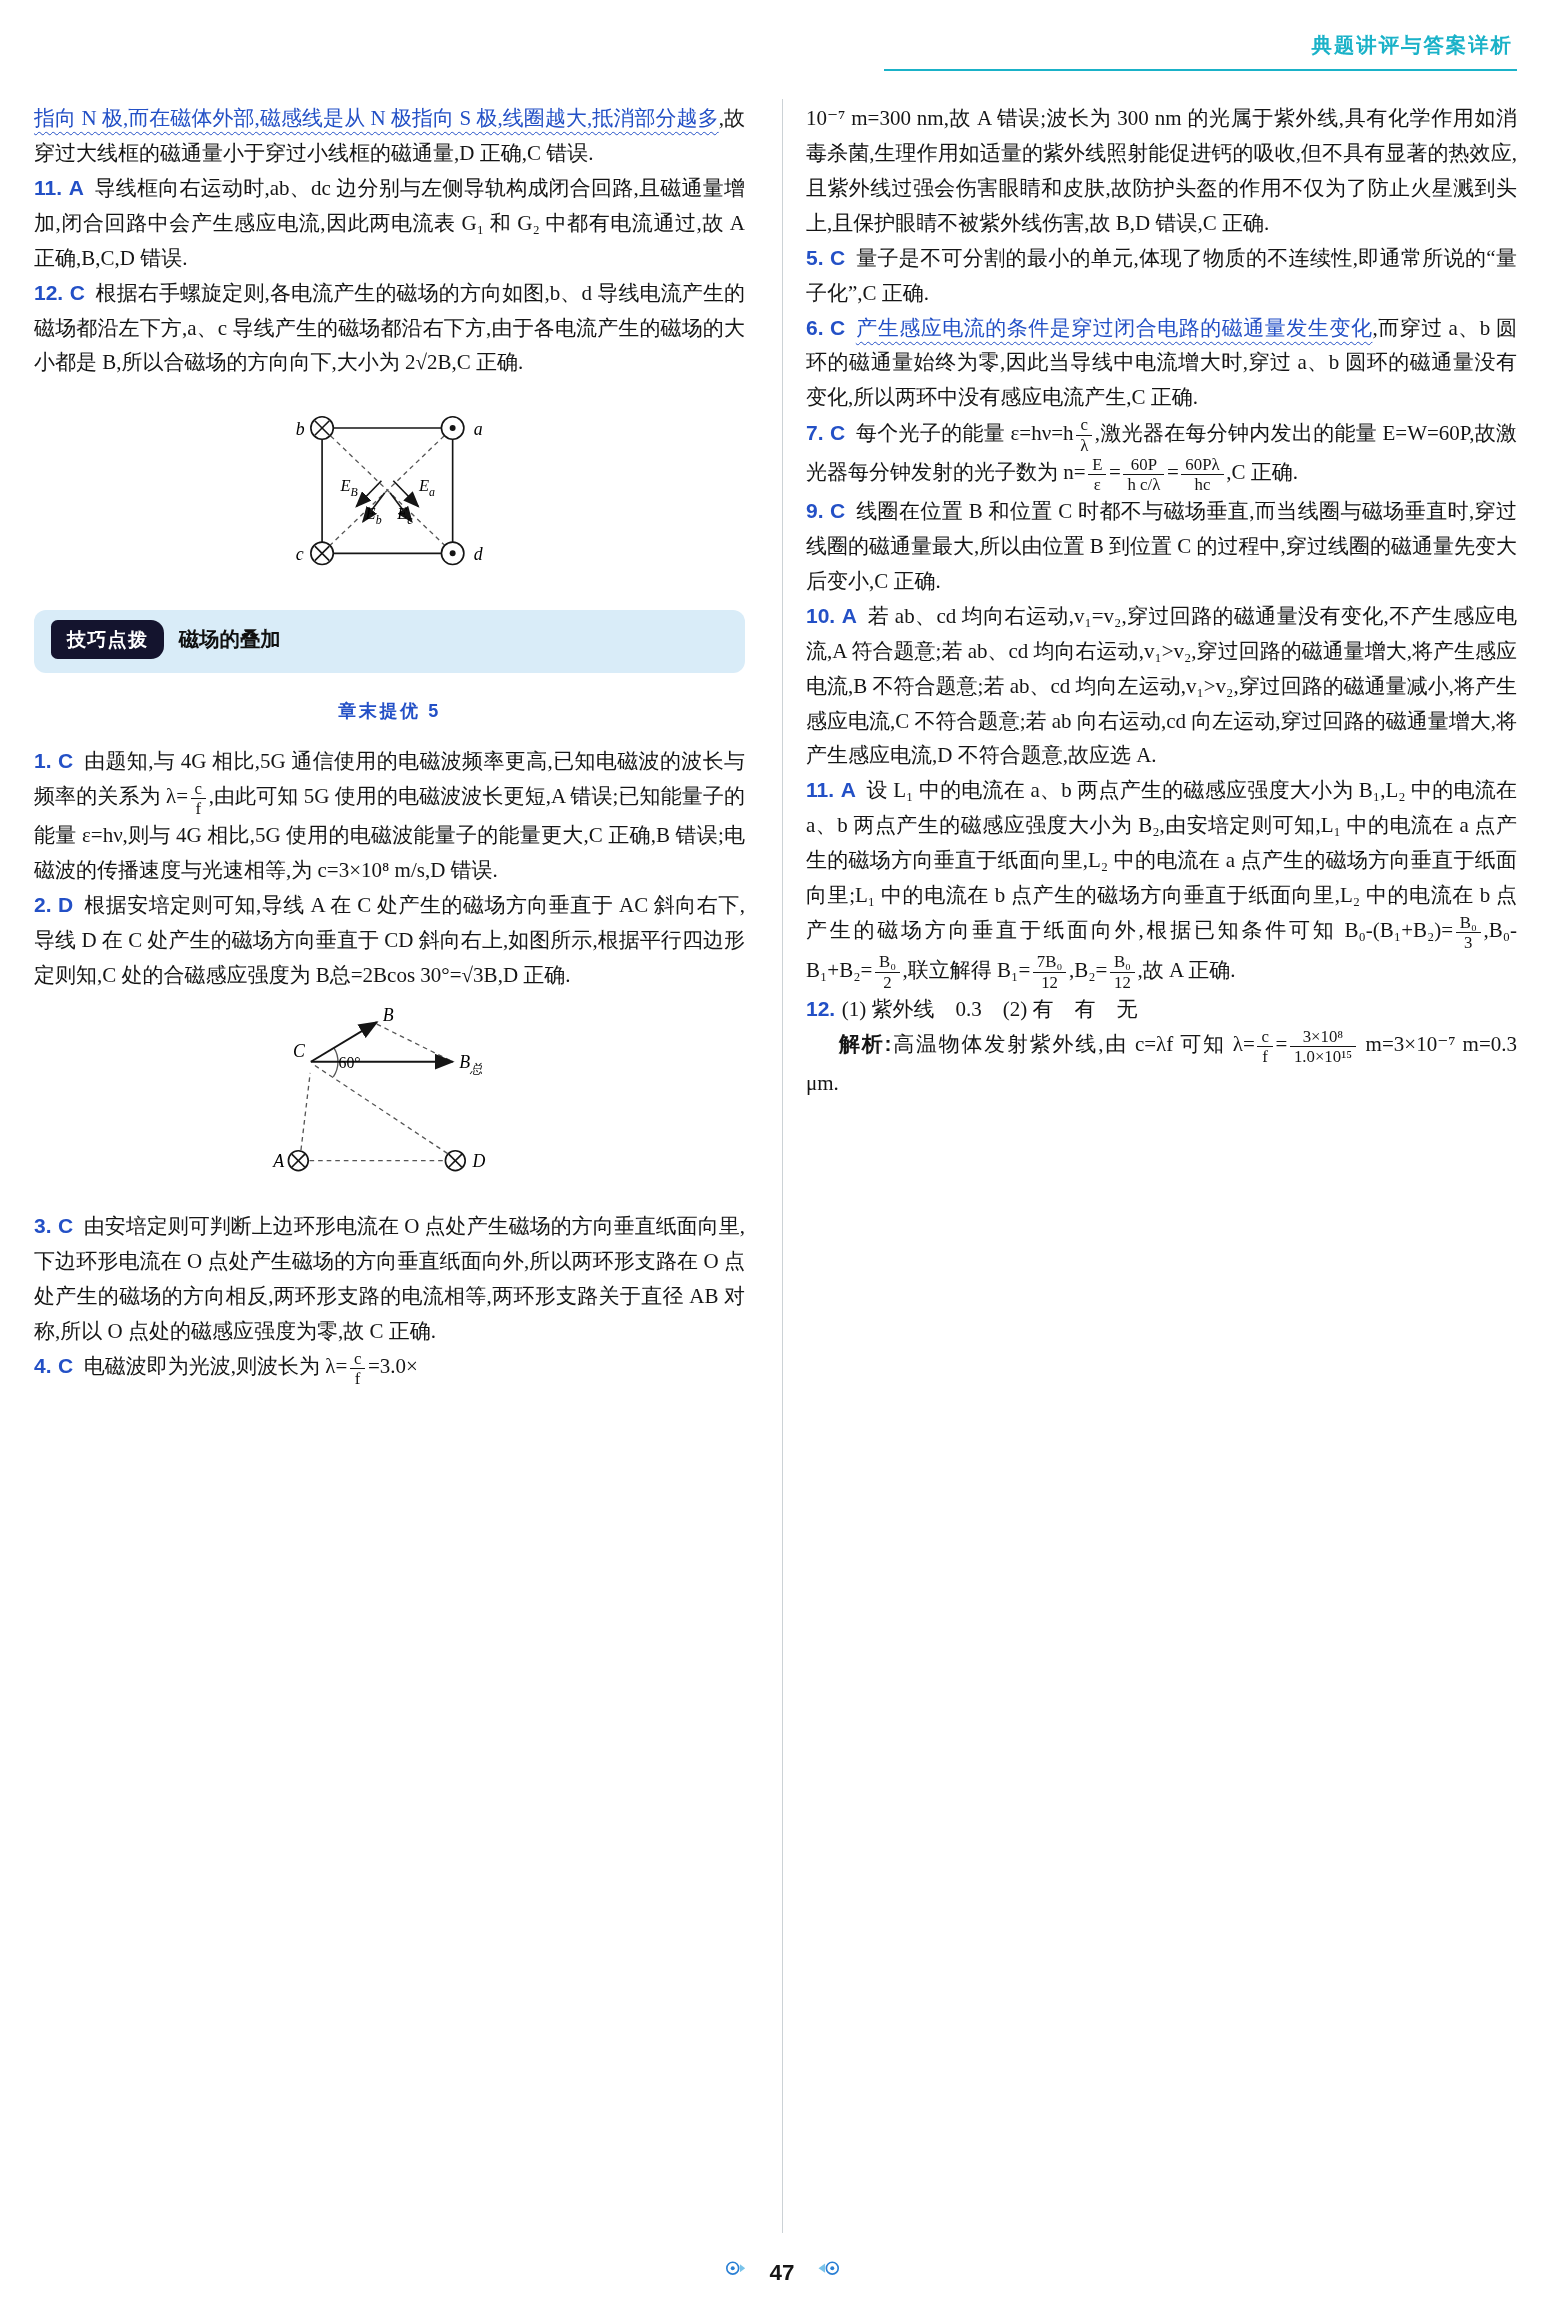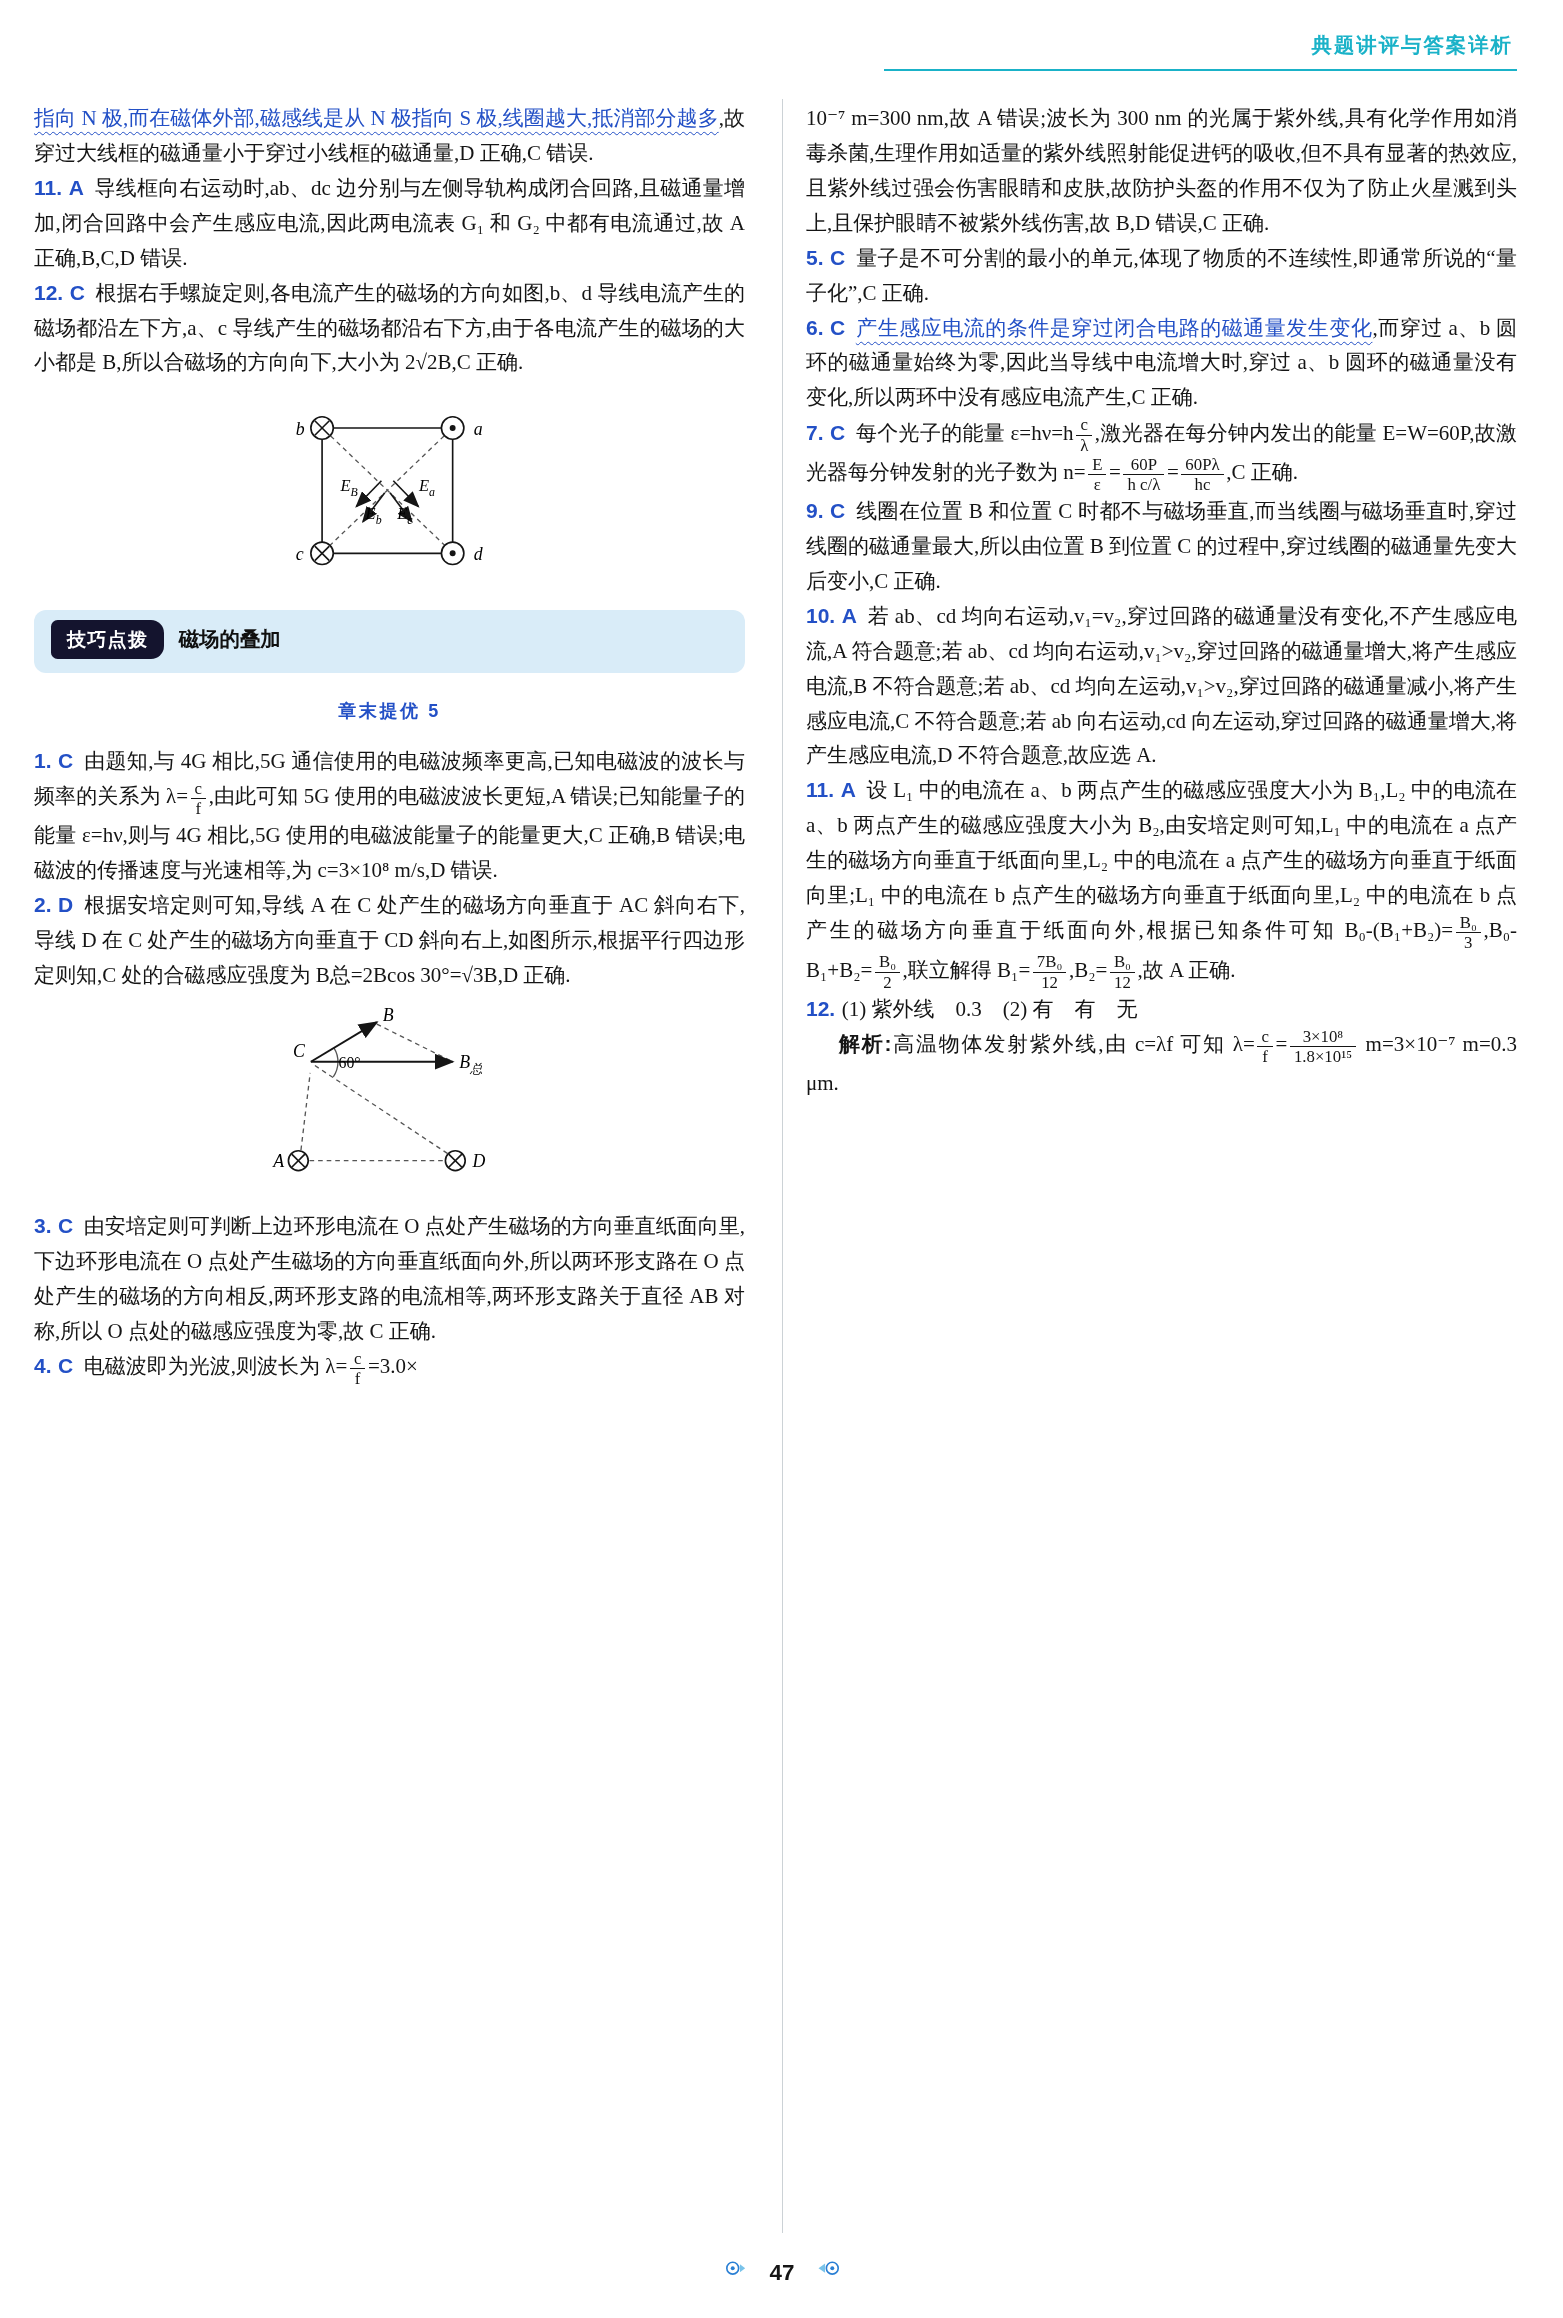--- a/index.html
+++ b/index.html
@@ -285,21 +285,21 @@
       <p class="item">
         <span class="inum">12.</span><span>(1) 紫外线　0.3　(2) 有　有　无</span>
       </p>
 
       <p class="item">
         <span class="ana-label">解析:</span><span>高温物体发射紫外线,由 c=λf 可知 λ=<span class="frac">
               <span class="fn">c</span>
               <span class="fd">f</span>
             </span>=<span class="frac">
               <span class="fn">3×10⁸</span>
-              <span class="fd">1.8×10¹⁵</span>
+              <span class="fd">1.0×10¹⁵</span>
             </span> m=3×10⁻⁷ m=0.3 μm.</span>
       </p>
 
     </div>
   </div>
 
   <div class="footer">
     <span>
       <svg width="22.4" height="18.4" viewBox="0 0 34 28">
         <circle cx="13" cy="14" r="9" fill="none" stroke="#2a7fd4" stroke-width="2.5"></circle>

